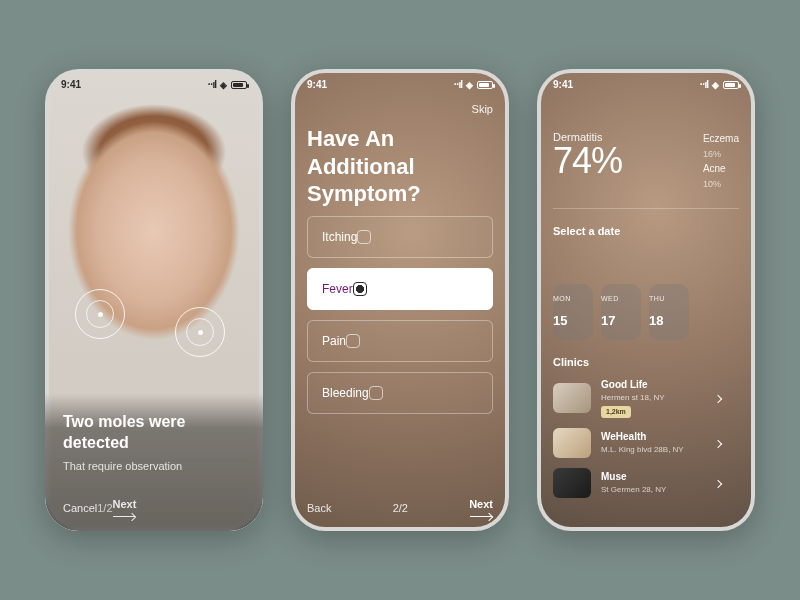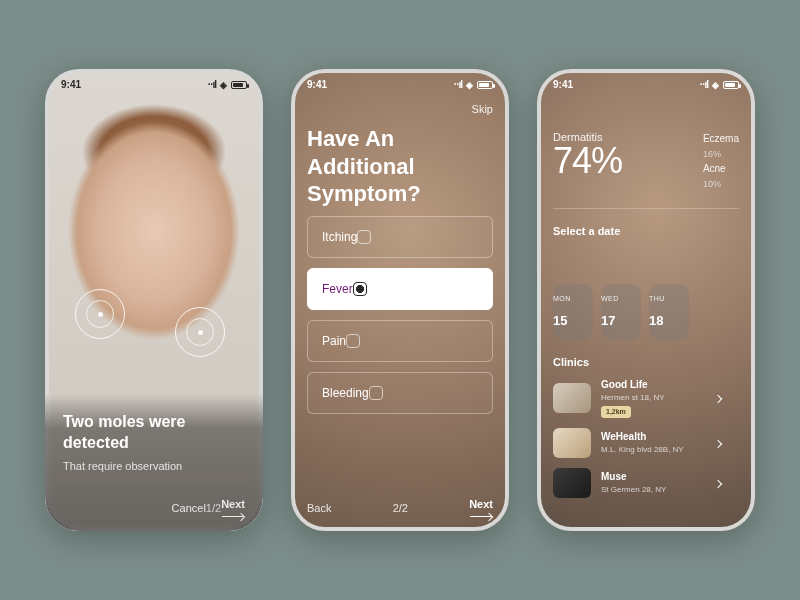--- a/index.html
+++ b/index.html
@@ -61,21 +61,21 @@
   .t2 { left: 130px; top: 238px; }
 
   .p1-info {
     position: absolute; bottom: 0; left: 0; right: 0;
     padding: 18px 18px 14px;
     background: linear-gradient(180deg, rgba(20,18,16,0) 0%, rgba(20,18,16,0.45) 25%, rgba(20,18,16,0.55) 100%);
     backdrop-filter: blur(2px);
   }
   .p1-title { color:#fff; font-size:16px; font-weight:700; line-height:1.3; margin-bottom:6px;}
   .p1-sub   { color:rgba(255,255,255,0.8); font-size:11px; margin-bottom:26px;}
-  .footer-row { display:flex; justify-content:flex-end; align-items:center; color:rgba(255,255,255,0.85); font-size:11px;}
+  .footer-row { display:flex; justify-content:flex-start; align-items:center; color:rgba(255,255,255,0.85); font-size:11px;}
   .footer-row .ctr { opacity:.8; }
   .next-btn { display:flex; align-items:center; gap:6px; font-weight:600;flex-direction:column;}
   .arrow-right { width:22px; height:1px; background:currentColor; position:relative;}
   .arrow-right::after{content:"";position:absolute;right:0;top:-2px;width:5px;height:5px;border-top:1px solid currentColor;border-right:1px solid currentColor;transform:rotate(45deg);}
 
   
   .p2 {
     background:
       radial-gradient(circle at 55% 35%, #b89a81 0%, #9a7d67 45%, #6e5a4b 100%);
   }

